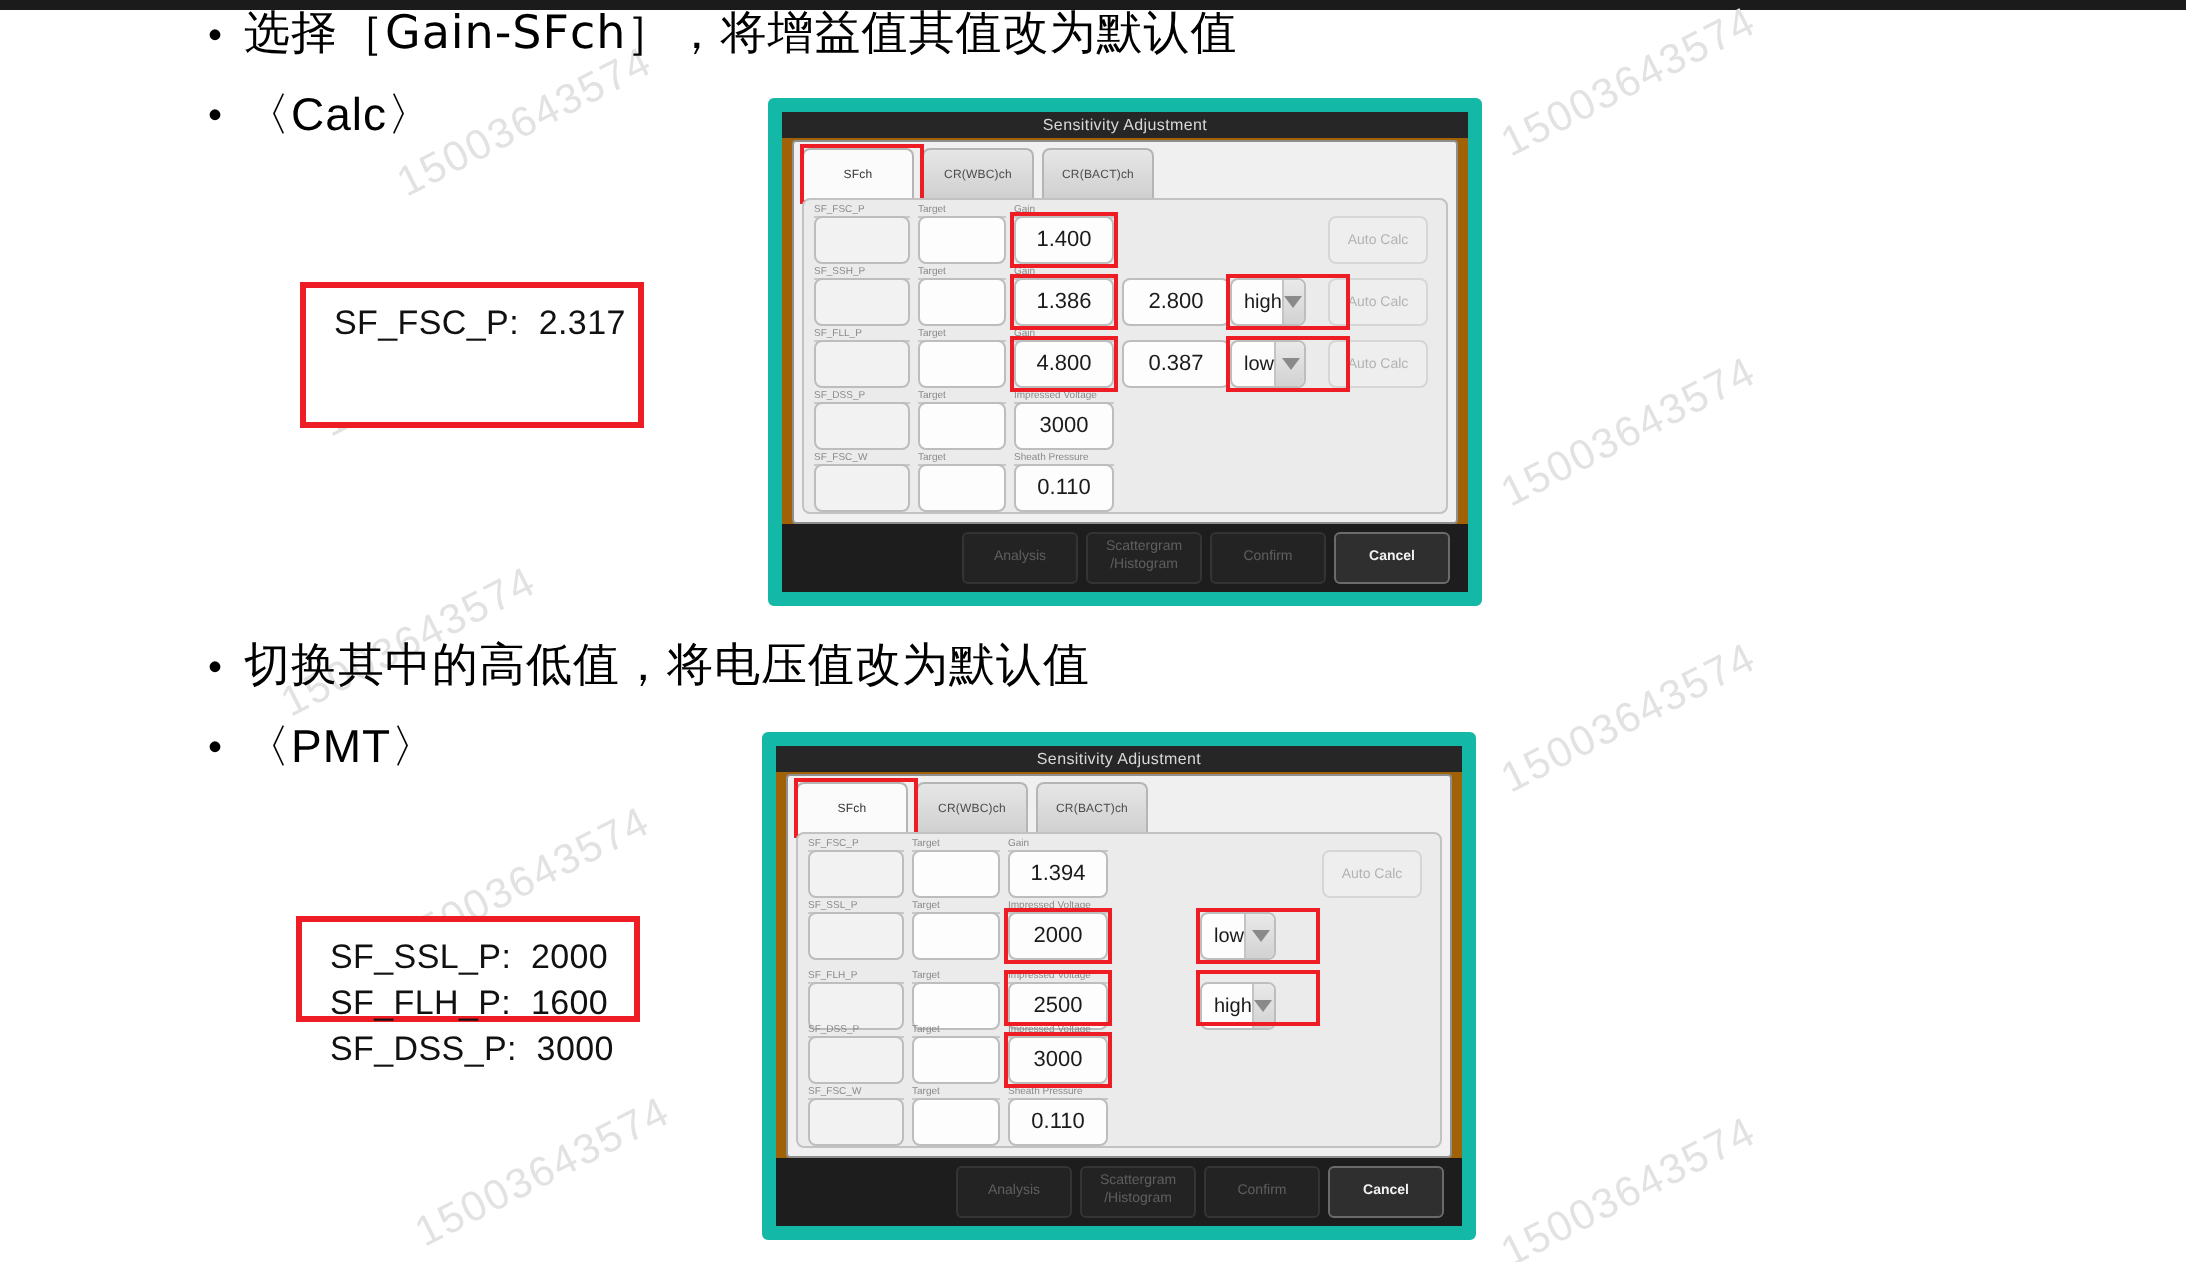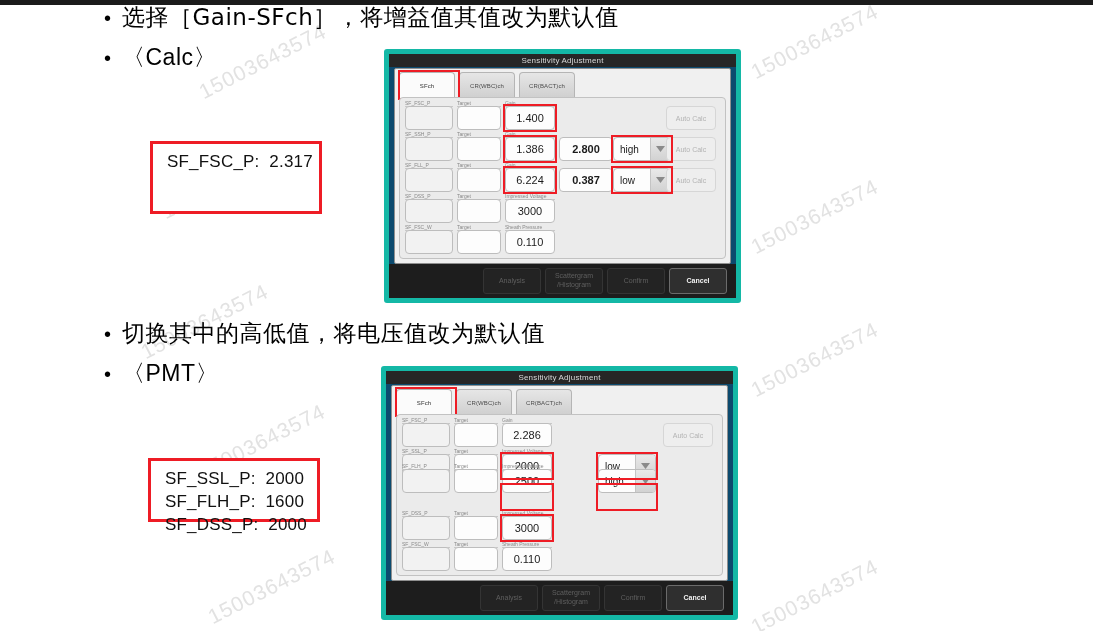--- a/index.html
+++ b/index.html
@@ -20,21 +20,21 @@
   .bullet .txt{font-size:23px;line-height:1.15;letter-spacing:.5px;}
   .cjk{font-family:"DejaVu Sans","Liberation Sans",sans-serif;}
 
   
   .note{position:absolute;border:3px solid #ee1c25;background:#fff;
         padding:6px 10px 7px 14px;box-sizing:border-box;}
   .note div{font-size:17px;line-height:1.36;color:#111;white-space:pre;
             font-family:"Liberation Sans",sans-serif;letter-spacing:.2px;}
 
   
-  .dlg{position:absolute;background:#0c4a6e;border:5px solid #14b8a6;border-radius:3px;
+  .dlg{position:absolute;background:#a16207;border:7px solid #14b8a6;border-radius:3px;
        box-sizing:border-box;overflow:hidden;}
   .dlg-title{height:13px;line-height:13px;text-align:center;color:#d8d8d8;
              font-size:8px;letter-spacing:.2px;background:#262626;}
   .dlg-body{position:absolute;left:5px;right:5px;top:14px;bottom:34px;
             background:#f0f0f0;border:1px solid #8f8f8f;border-radius:2px;padding-left:36px;}
 
   .tabs{position:absolute;left:4px;top:3px;height:26px;display:flex;gap:4px;}
   .tab{width:56px;height:26px;box-sizing:border-box;border:1px solid #b5b5b5;
        border-bottom:none;border-radius:4px 4px 0 0;
        background:linear-gradient(#e6e6e6,#cfcfcf);
@@ -54,22 +54,22 @@
   .cap.c2{left:52px;width:44px;}
   .cap.c3{left:100px;width:50px;}
   .fld{position:absolute;top:6px;height:24px;box-sizing:border-box;
        background:#fdfdfd;border:1px solid #bdbdbd;border-radius:4px;
        display:flex;align-items:center;justify-content:center;
        font-size:11px;color:#1b1b1b;}
   .fld.blank{background:#f2f2f2;}
   .f1{left:0;width:48px;}
   .f2{left:52px;width:44px;}
   .f3{left:100px;width:50px;}
-  .f4{left:154px;width:54px;font-weight:bold;}
-  .ddl{position:absolute;top:6px;height:24px;width:58px;box-sizing:border-box;
+  .f4{left:154px;width:54px;}
+  .ddl{position:absolute;top:6px;height:24px;width:38px;box-sizing:border-box;
        border:1px solid #bdbdbd;border-radius:4px;display:flex;overflow:hidden;background:#fdfdfd;}
   .ddl .val{flex:1;display:flex;align-items:center;padding-left:6px;font-size:10px;color:#1b1b1b;}
   .ddl .arw{width:19px;background:linear-gradient(#e9e9e9,#d2d2d2);border-left:1px solid #c4c4c4;
             display:flex;align-items:center;justify-content:center;}
   .ddl .arw svg{display:block;}
   .autocalc{position:absolute;width:50px;height:24px;top:6px;box-sizing:border-box;
             background:#eeeeee;border:1px solid #d6d6d6;border-radius:4px;
             display:flex;align-items:center;justify-content:center;
             font-size:7px;color:#b3b3b3;}
 
@@ -110,24 +110,24 @@
   <span class="txt cjk">切换其中的高低值，将电压值改为默认值</span>
 </div>
 <div class="bullet" style="left:104px;top:360px;">
   <span class="dot">•</span>
   <span class="txt">〈PMT〉</span>
 </div>
 
 <div class="note" style="left:150px;top:141px;width:172px;height:73px;">
   <div>SF_FSC_P:  2.317</div>
 </div>
-<div class="note" style="left:148px;top:458px;width:172px;height:64px;">
+<div class="note" style="left:148px;top:458px;width:172px;height:53px;">
   <div>SF_SSL_P:  2000</div>
   <div>SF_FLH_P:  1600</div>
-  <div>SF_DSS_P:  2000</div>
+  <div>SF_DSS_P:  3000</div>
 </div>
 
 <div class="dlg" style="left:384px;top:49px;width:357px;height:254px;">
   <div class="dlg-title">Sensitivity Adjustment</div>
   <div class="dlg-body">
 
     <div class="tabs">
       <div class="tab active">
           <span>SFch</span>
         </div>
@@ -170,21 +170,21 @@
         </div>
         <div class="autocalc" style="right:4px;">Auto Calc</div>
       </div>
 
       <div class="row" style="top:64px;">
         <div class="cap c1">SF_FLL_P</div>
         <div class="cap c2">Target</div>
         <div class="cap c3">Gain</div>
         <div class="fld f1 blank"></div>
         <div class="fld f2"></div>
-        <div class="fld f3">6.224</div>
+        <div class="fld f3">4.800</div>
         <div class="fld f4">0.387</div>
         <div class="ddl" style="left:208px;">
           <div class="val">low</div>
           <div class="arw">
             <svg width="9" height="6" viewBox="0 0 9 6">
                 <polygon points="0,0 9,0 4.5,6" fill="#8a8a8a"></polygon>
               </svg>
           </div>
         </div>
         <div class="autocalc" style="right:4px;">Auto Calc</div>
@@ -251,42 +251,42 @@
     <div class="tab-sel" style="left:3px;top:1px;width:62px;height:30px;"></div>
 
     <div class="panel">
 
       <div class="row" style="top:2px;">
         <div class="cap c1">SF_FSC_P</div>
         <div class="cap c2">Target</div>
         <div class="cap c3">Gain</div>
         <div class="fld f1 blank"></div>
         <div class="fld f2"></div>
-        <div class="fld f3">2.286</div>
+        <div class="fld f3">1.394</div>
         <div class="autocalc" style="right:4px;">Auto Calc</div>
       </div>
 
       <div class="row" style="top:33px;">
         <div class="cap c1">SF_SSL_P</div>
         <div class="cap c2">Target</div>
         <div class="cap c3">Impressed Voltage</div>
         <div class="fld f1 blank"></div>
         <div class="fld f2"></div>
         <div class="fld f3">2000</div>
         <div class="ddl" style="left:196px;">
           <div class="val">low</div>
           <div class="arw">
             <svg width="9" height="6" viewBox="0 0 9 6">
                 <polygon points="0,0 9,0 4.5,6" fill="#8a8a8a"></polygon>
               </svg>
           </div>
         </div>
       </div>
 
-      <div class="row" style="top:48px;">
+      <div class="row" style="top:68px;">
         <div class="cap c1">SF_FLH_P</div>
         <div class="cap c2">Target</div>
         <div class="cap c3">Impressed Voltage</div>
         <div class="fld f1 blank"></div>
         <div class="fld f2"></div>
         <div class="fld f3">2500</div>
         <div class="ddl" style="left:196px;">
           <div class="val">high</div>
           <div class="arw">
             <svg width="9" height="6" viewBox="0 0 9 6">

